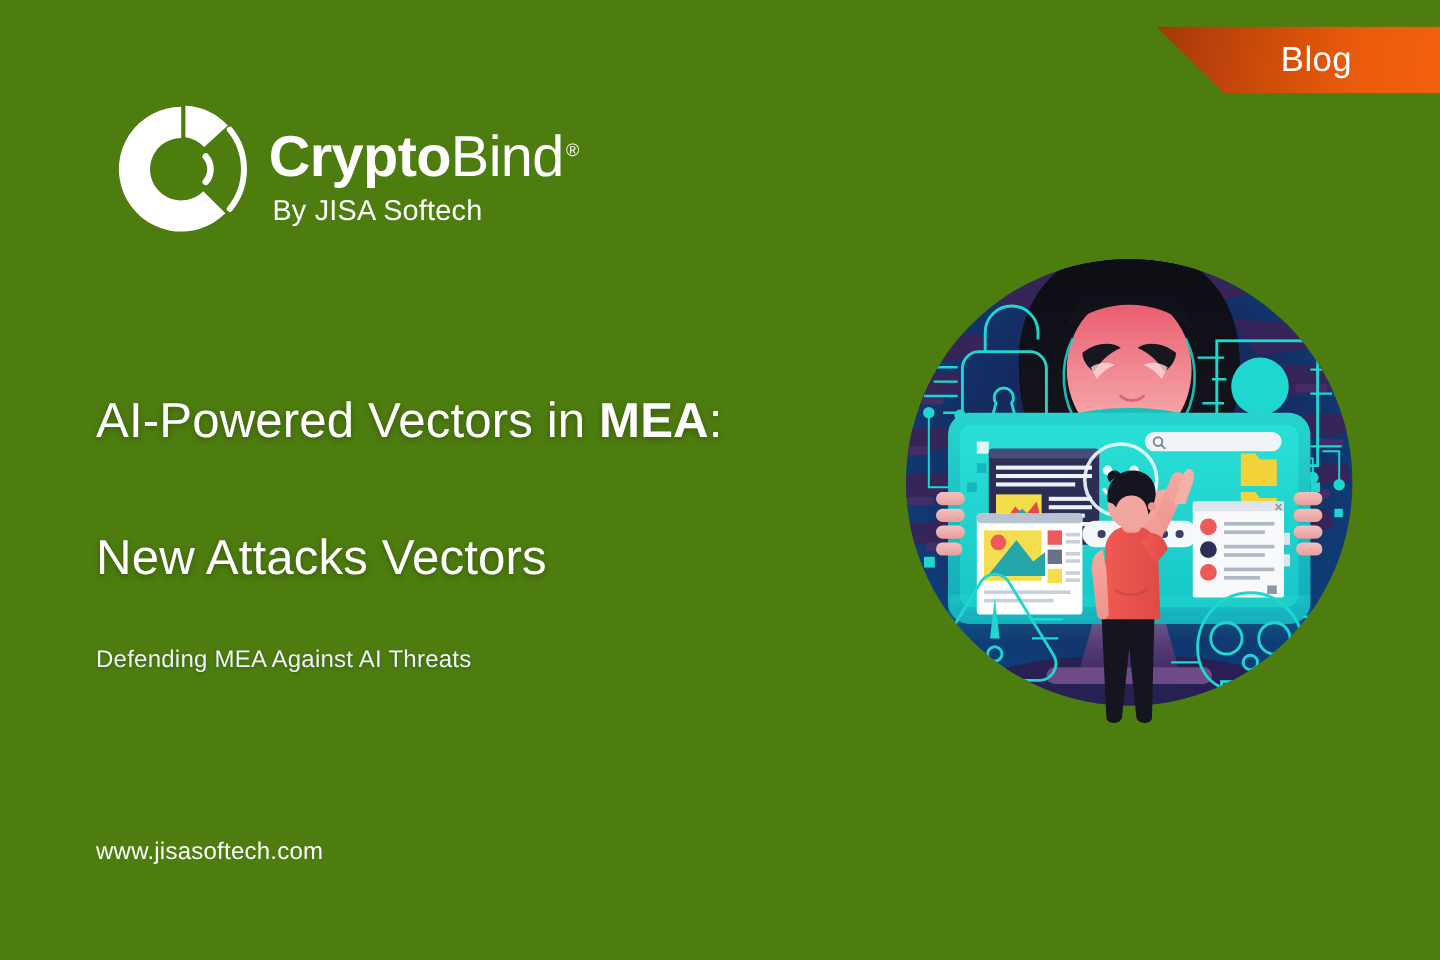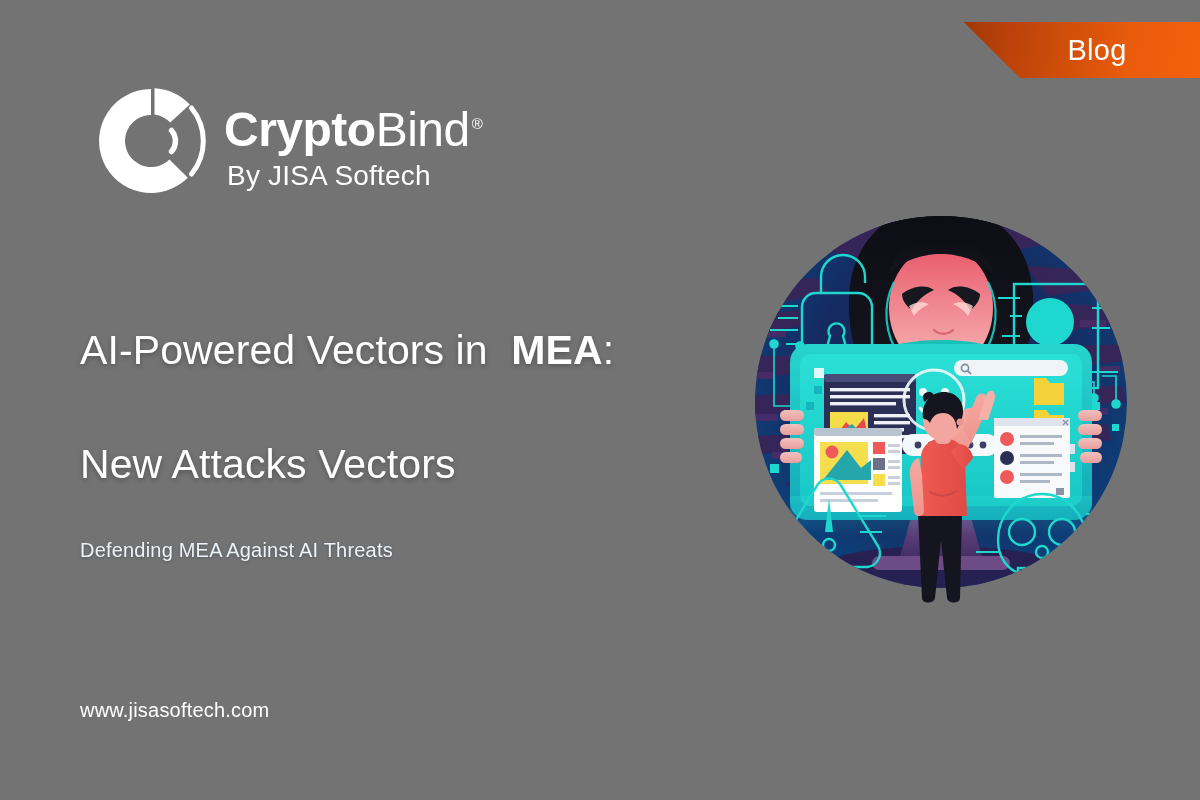--- a/index.html
+++ b/index.html
@@ -5,21 +5,21 @@
   * { box-sizing: border-box; margin: 0; padding: 0; }
   html, body {
     width: 1200px; height: 800px;
     overflow: hidden;
     background: #0a3f7d;
     font-family: "Liberation Sans", sans-serif;
   }
   #stage {
     position: relative;
     width: 1200px; height: 800px;
-    background: #737373;
+    background: #4d7c0f;
     overflow: hidden;
   }
 
   
   .ribbon {
     position: absolute;
     top: 22px; left: 960px;
     width: 240px; height: 56px;
     background: linear-gradient(100deg, #9e3708 0%, #b8400a 18%, #d14f09 45%, #ea5b0c 70%, #f4610d 100%);
     clip-path: polygon(1.5% 0%, 100% 0%, 100% 100%, 25% 100%);
@@ -55,40 +55,40 @@
   .logo-word .lw-bold { font-weight: 700; }
   .logo-word .lw-light { font-weight: 300; }
   .logo-reg {
     font-size: 15px;
     vertical-align: super;
     font-weight: 400;
     margin-left: 2px;
   }
   .logo-sub {
     color: #ffffff;
-    font-size: 28px;
+    font-size: 24px;
     font-weight: 300;
     letter-spacing: 0.2px;
     margin-top: 6px;
     margin-left: 3px;
   }
 
   
   .headline {
     position: absolute;
     left: 80px; top: 322px;
     width: 640px;
     color: #ffffff;
     font-size: 41px;
     font-weight: 300;
     line-height: 57px;
     letter-spacing: 0.1px;
     text-shadow: 0 2px 5px rgba(0,0,0,0.28);
   }
-  .headline b { font-weight: 700; margin-left: 12px; }
+  .headline b { font-weight: 700; }
   .subhead {
     position: absolute;
     left: 80px; top: 499px;
     color: #eef3f9;
     font-size: 20px;
     font-weight: 300;
     letter-spacing: 0.2px;
     text-shadow: 0 1px 3px rgba(0,0,0,0.25);
     margin-top: 40px;
   }

